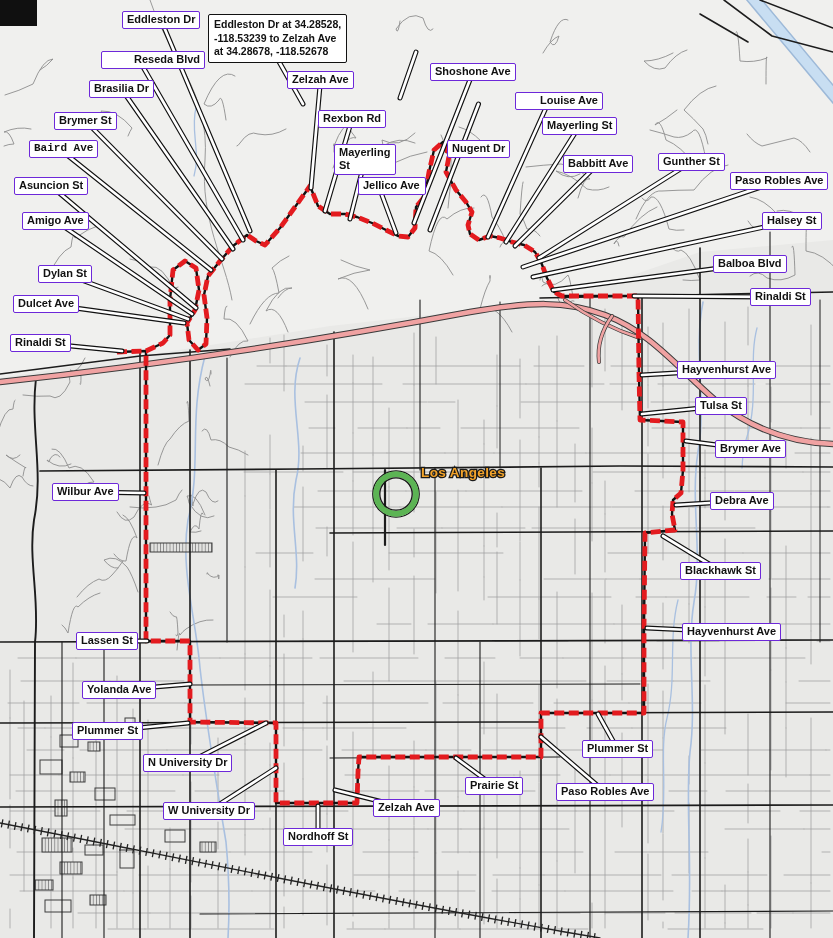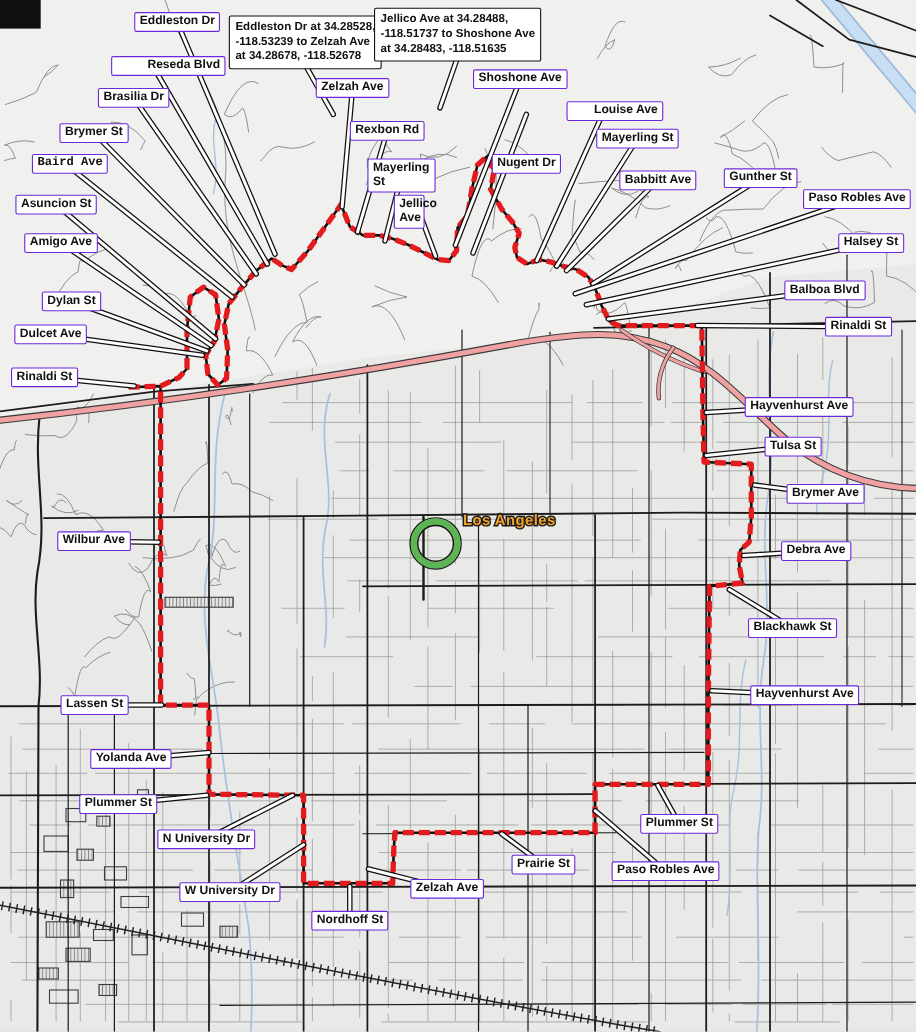--- a/index.html
+++ b/index.html
@@ -725,21 +725,21 @@
       <div class="map-label" style="left: 54px; top: 112px;">Brymer St</div>
       <div class="map-label" style="left: 29px; top: 140px; font-family: Liberation Mono, monospace;">Baird Ave</div>
       <div class="map-label" style="left: 14px; top: 177px;">Asuncion St</div>
       <div class="map-label" style="left: 22px; top: 212px;">Amigo Ave</div>
       <div class="map-label" style="left: 38px; top: 265px;">Dylan St</div>
       <div class="map-label" style="left: 13px; top: 295px;">Dulcet Ave</div>
       <div class="map-label" style="left: 10px; top: 334px;">Rinaldi St</div>
       <div class="map-label" style="left: 287px; top: 71px;">Zelzah Ave</div>
       <div class="map-label" style="left: 318px; top: 110px;">Rexbon Rd</div>
       <div class="map-label wrap" style="width: 62px; left: 334px; top: 144px;">Mayerling St</div>
-      <div class="map-label wrap" style="width: 28px; left: 358px; top: 177px;">Jellico Ave</div>
+      <div class="map-label wrap" style="width: 68px; left: 358px; top: 177px;">Jellico Ave</div>
       <div class="map-label" style="left: 430px; top: 63px;">Shoshone Ave</div>
       <div class="map-label" style="left: 447px; top: 95px; margin-top: 45px;">Nugent Dr</div>
       <div class="map-label" style="left: 515px; top: 92px; padding-left: 24px;">Louise Ave</div>
       <div class="map-label" style="left: 542px; top: 117px;">Mayerling St</div>
       <div class="map-label" style="left: 563px; top: 155px;">Babbitt Ave</div>
       <div class="map-label" style="left: 658px; top: 153px;">Gunther St</div>
       <div class="map-label" style="left: 730px; top: 172px;">Paso Robles Ave</div>
       <div class="map-label" style="left: 762px; top: 212px;">Halsey St</div>
       <div class="map-label" style="left: 713px; top: 255px;">Balboa Blvd</div>
       <div class="map-label" style="left: 750px; top: 288px;">Rinaldi St</div>
@@ -748,29 +748,24 @@
       <div class="map-label" style="left: 715px; top: 440px;">Brymer Ave</div>
       <div class="map-label" style="left: 710px; top: 492px;">Debra Ave</div>
       <div class="map-label" style="left: 680px; top: 562px;">Blackhawk St</div>
       <div class="map-label" style="left: 682px; top: 623px;">Hayvenhurst Ave</div>
       <div class="map-label" style="left: 582px; top: 740px;">Plummer St</div>
       <div class="map-label" style="left: 556px; top: 783px;">Paso Robles Ave</div>
       <div class="map-label" style="left: 465px; top: 777px;">Prairie St</div>
       <div class="map-label" style="left: 373px; top: 799px;">Zelzah Ave</div>
       <div class="map-label" style="left: 283px; top: 828px;">Nordhoff St</div>
       <div class="map-label" style="left: 52px; top: 483px;">Wilbur Ave</div>
-      <div class="map-label" style="left: 55px; top: 632px;">Lassen St</div>
+      <div class="map-label" style="left: 76px; top: 632px;">Lassen St</div>
       <div class="map-label" style="left: 82px; top: 681px;">Yolanda Ave</div>
       <div class="map-label" style="left: 72px; top: 722px;">Plummer St</div>
       <div class="map-label" style="left: 143px; top: 754px;">N University Dr</div>
       <div class="map-label" style="left: 163px; top: 802px;">W University Dr</div>
       <div class="map-callout" style="left: 208px; top: 14px;">
         <div>Eddleston Dr at 34.28528,</div>
         <div>-118.53239 to Zelzah Ave</div>
         <div>at 34.28678, -118.52678</div>
       </div>
-      <div class="map-callout" style="left: 340px; top: 7px;">
-        <div>Jellico Ave at 34.28488,</div>
-        <div>-118.51737 to Shoshone Ave</div>
-        <div>at 34.28483, -118.51635</div>
-      </div>
     </div>
 </div>
 
 </body></html>

